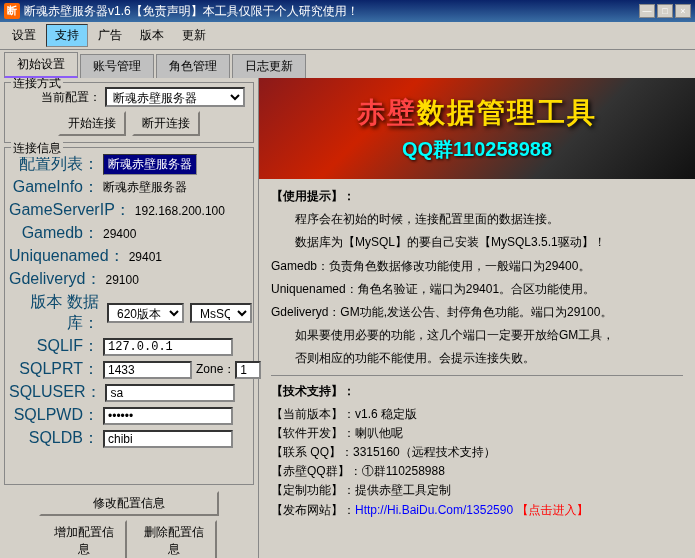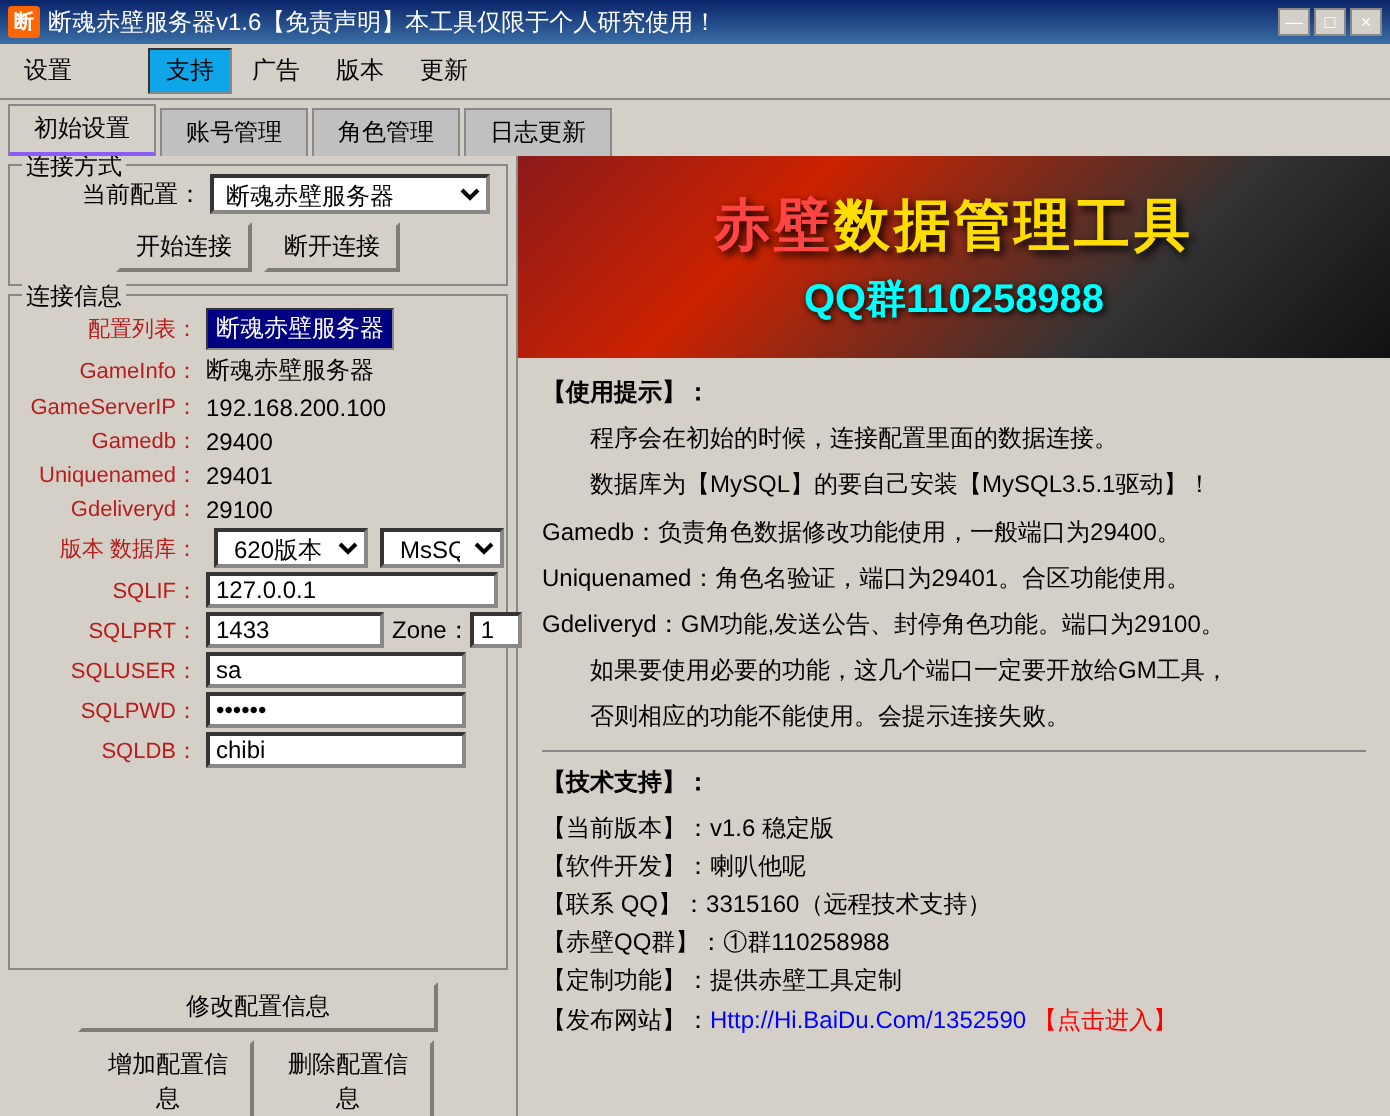--- a/index.html
+++ b/index.html
@@ -65,23 +65,22 @@
       padding: 2px 4px;
       gap: 2px;
       text-align: center;
     }
     .menu-item {
       padding: 2px 8px;
       cursor: pointer;
       font-size: 12px;
     }
     .menu-item.active {
-      background: #0ea5e9;
+      background: #7dd3fc;
       border: 1px inset #888;
-      margin-left: 28px;
     }
 
     
     .tabs-bar {
       background: #d4d0c8;
       display: flex;
       align-items: flex-end;
       padding: 2px 4px 0 4px;
       gap: 2px;
     }
@@ -189,22 +188,22 @@
     .info-section-label {
       position: absolute;
       top: -8px;
       left: 6px;
       background: #d4d0c8;
       padding: 0 2px;
       font-size: 12px;
     }
 
     .info-field-label {
-      color: #b91c1c;
-      font-size: 11px;
+      color: #0c4a6e;
+      font-size: 16px;
     }
 
     .highlighted-box {
       background: #000080;
       color: white;
       padding: 1px 4px;
       font-size: 12px;
       border: 1px inset #888;
     }
 
@@ -377,21 +376,21 @@
         <select class="select-box" style="width:86px;height:20px;">
           <option>620版本</option>
         </select>
         <select class="select-box" style="width:62px;height:20px;margin-left:2px;">
           <option>MsSQL库</option>
         </select>
       </div>
 
       <div class="field-row">
         <span class="field-label info-field-label">SQLIF：</span>
-        <input class="input-field" style="width: 146px;" type="text" value="127.0.0.1">
+        <input class="input-field" style="width: 130px; font-family: Liberation Mono, monospace;" type="text" value="127.0.0.1">
       </div>
 
       <div class="field-row">
         <span class="field-label info-field-label">SQLPRT：</span>
         <input class="input-field" style="width: 89px;" type="text" value="1433">
         <span style="margin-left:4px;font-size:12px;">Zone：</span>
         <input class="input-field" style="width: 26px;" type="text" value="1">
       </div>
 
       <div class="field-row">

